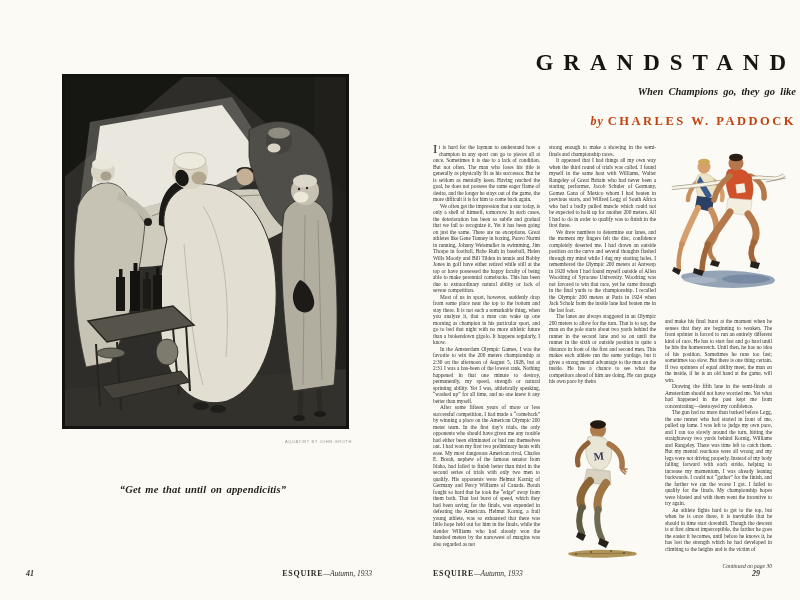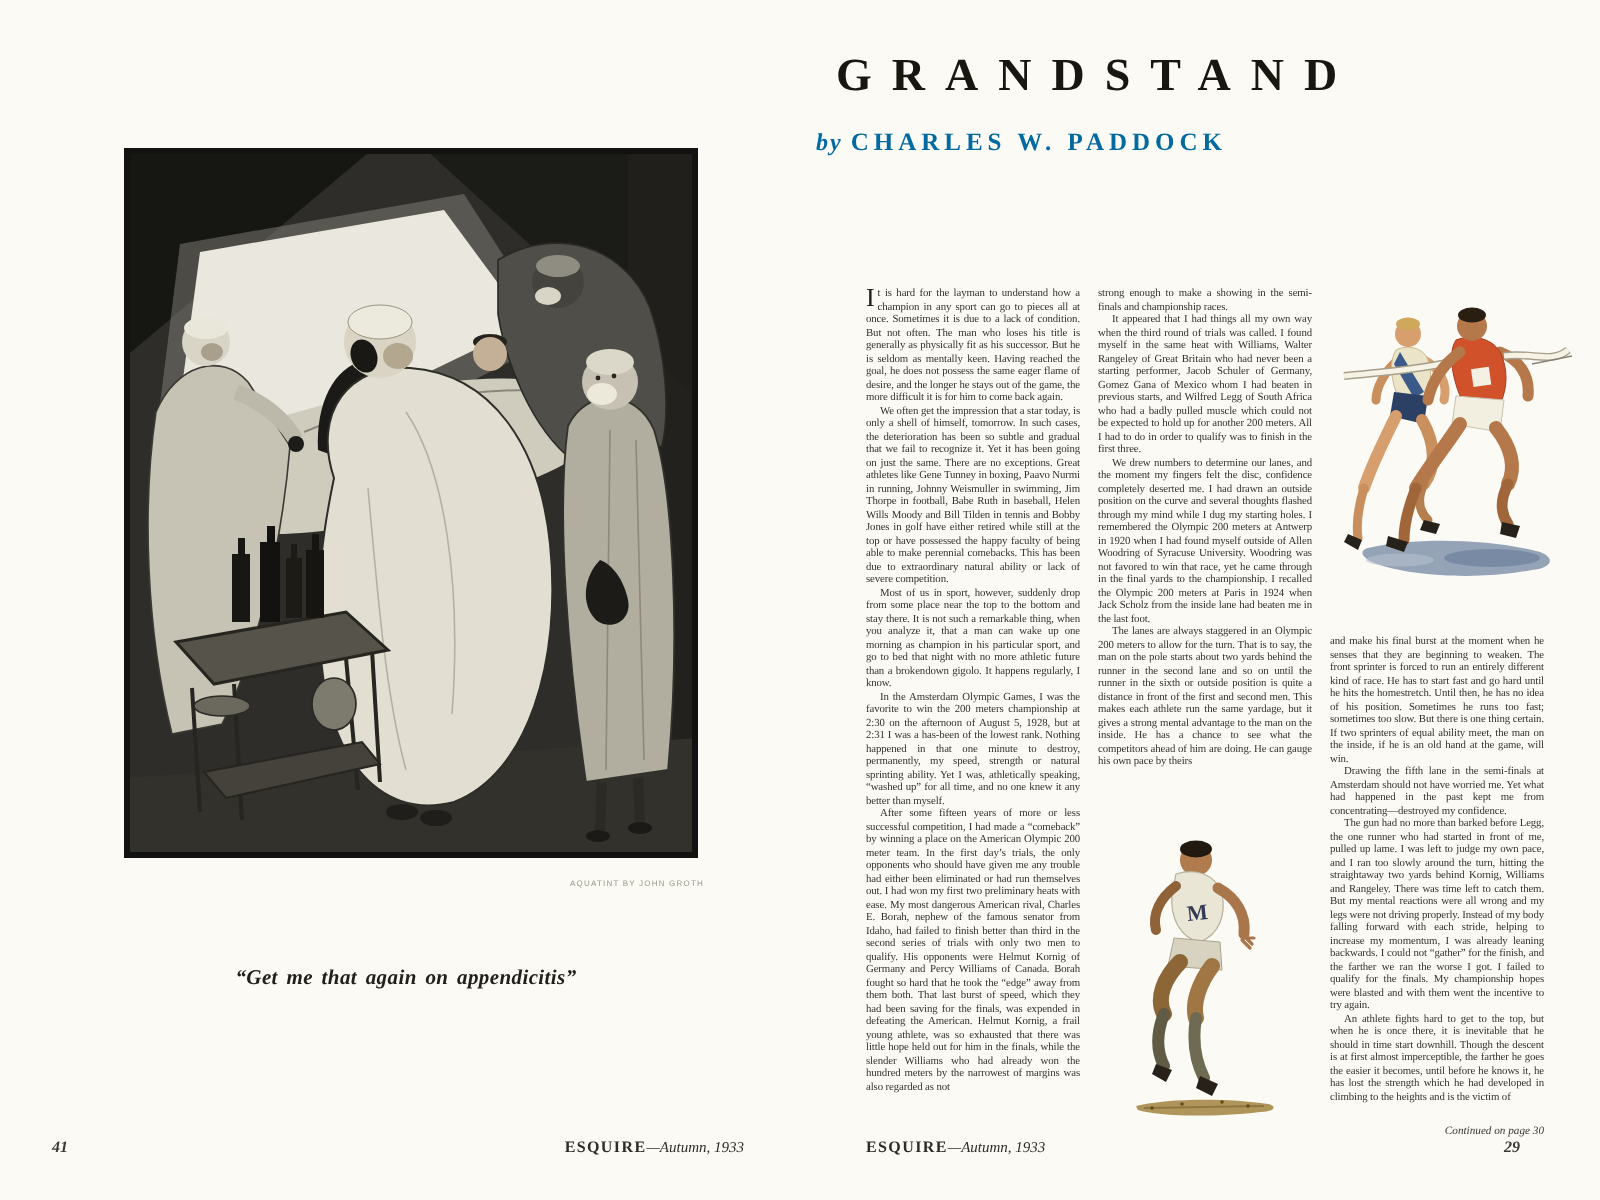--- a/index.html
+++ b/index.html
@@ -23,29 +23,29 @@
   }
   .folio{position:absolute;top:569px;font-size:8px;font-weight:bold;font-style:italic;color:#3a3832;}
   #folio-left{left:26px;}
   #folio-right{left:742px;width:28px;text-align:center;}
   .imprint{position:absolute;top:569px;font-size:7.5px;color:#2e2c27;white-space:nowrap;}
   #imprint-left{left:248px;width:124px;text-align:right;}
   #imprint-right{left:433px;}
   .imprint .mag{font-weight:bold;letter-spacing:.7px;font-size:8px;margin-top:36px;}
   .imprint .issue{font-style:italic;}
   
-  #masthead{position:absolute;left:408px;top:26px;width:388px;text-align:left;}
+  #masthead{position:absolute;left:408px;top:51px;width:388px;text-align:right;}
   #page-title{
     margin:0;font-size:23px;font-weight:bold;color:#17160f;
     letter-spacing:10px;padding-left:10px;line-height:24px;
     font-family:"Liberation Serif",serif;
   }
   #subtitle{margin-top:11px;font-weight:bold;font-style:italic;font-size:10.5px;
     line-height:12.5px;color:#1d1c17;word-spacing:2.5px;}
-  #byline{margin-top:12px;color:#0369a1;}
+  #byline{margin-top:12px;color:#c2410c;}
   #byline .by{font-style:italic;font-weight:bold;font-size:12px;letter-spacing:1px;padding-right:4px;}
   #byline .name{font-weight:bold;font-size:12.5px;letter-spacing:2.5px;}
   
   .col{
     position:absolute;width:107px;overflow:hidden;
     font-size:5.4px;line-height:6.5px;text-align:justify;
     color:#34322c;letter-spacing:-0.05px;
   }
   #col1{left:433px;top:144px;height:419px;}
   #col2{left:549px;top:144px;height:270px;}
@@ -136,30 +136,31 @@
     <rect x="91" y="201" width="9" height="34" fill="#161511"></rect>
       <rect x="94" y="193" width="3.5" height="10" fill="#161511"></rect>
     <ellipse cx="49" cy="279" rx="14" ry="5" fill="#6b685d" stroke="#2a2924" stroke-width="0.8"></ellipse>
     <ellipse cx="105" cy="278" rx="11" ry="13" fill="#7d7a6e" stroke="#2a2924" stroke-width="0.8"></ellipse>
 
     <rect x="1.5" y="1.5" width="284" height="352" fill="none" stroke="#121210" stroke-width="3"></rect>
   </svg>
 </div>
 
 <div id="credit">AQUATINT BY JOHN GROTH</div>
-<div id="caption">“Get me that again on appendicitis”</div>
+<div id="caption">“Get me that until on appendicitis”</div>
 
 <div class="folio" id="folio-left">41</div>
 <div class="imprint" id="imprint-left">
   <span class="mag">ESQUIRE</span><span class="issue">—Autumn, 1933</span>
 </div>
 
 <div id="masthead">
   <h1 id="page-title">GRANDSTAND</h1>
   <div id="subtitle">
+    <div>When Champions go, they go like</div>
   </div>
   <div id="byline">
     <span class="by">by</span><span class="name">CHARLES W. PADDOCK</span>
   </div>
 </div>
 
 <div id="runners-box">
   <svg viewBox="0 0 122 154" width="122" height="154">
 
     <path d="M18,132 C44,126 82,128 104,134 C112,137 110,142 100,143 C68,149 34,145 20,139 C14,136 14,133 18,132 Z" fill="#94a3b6"></path>

